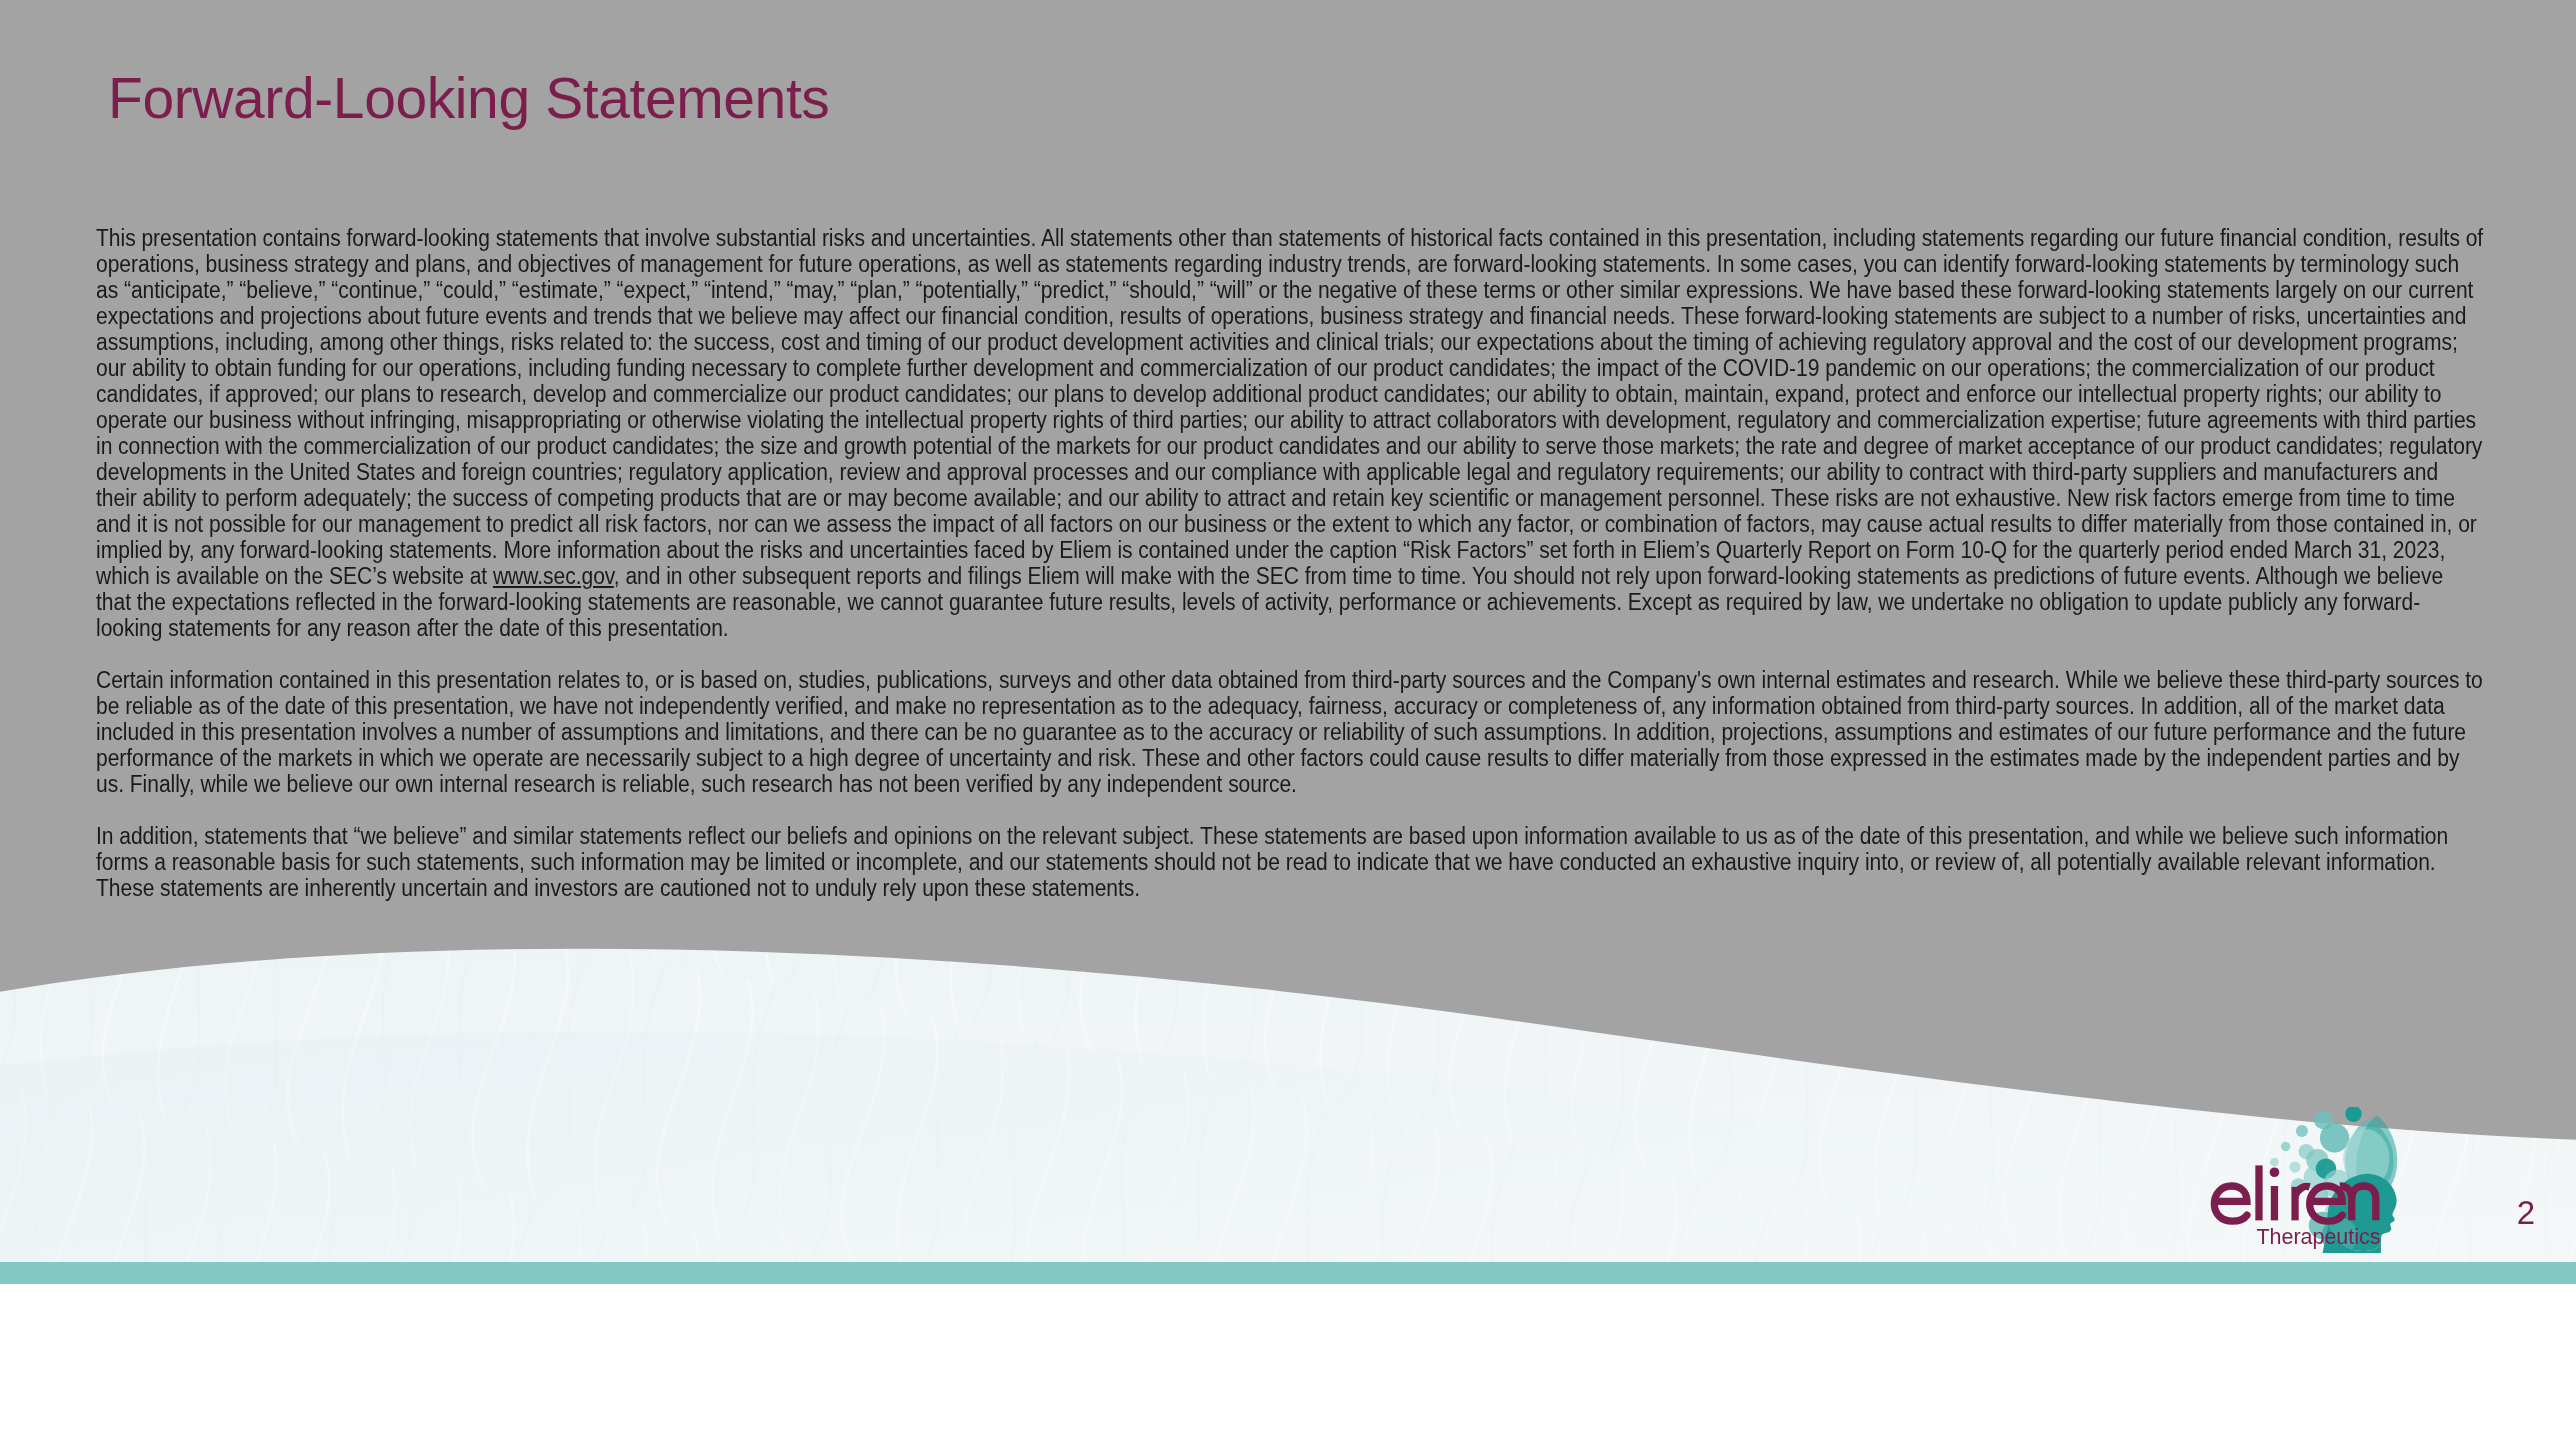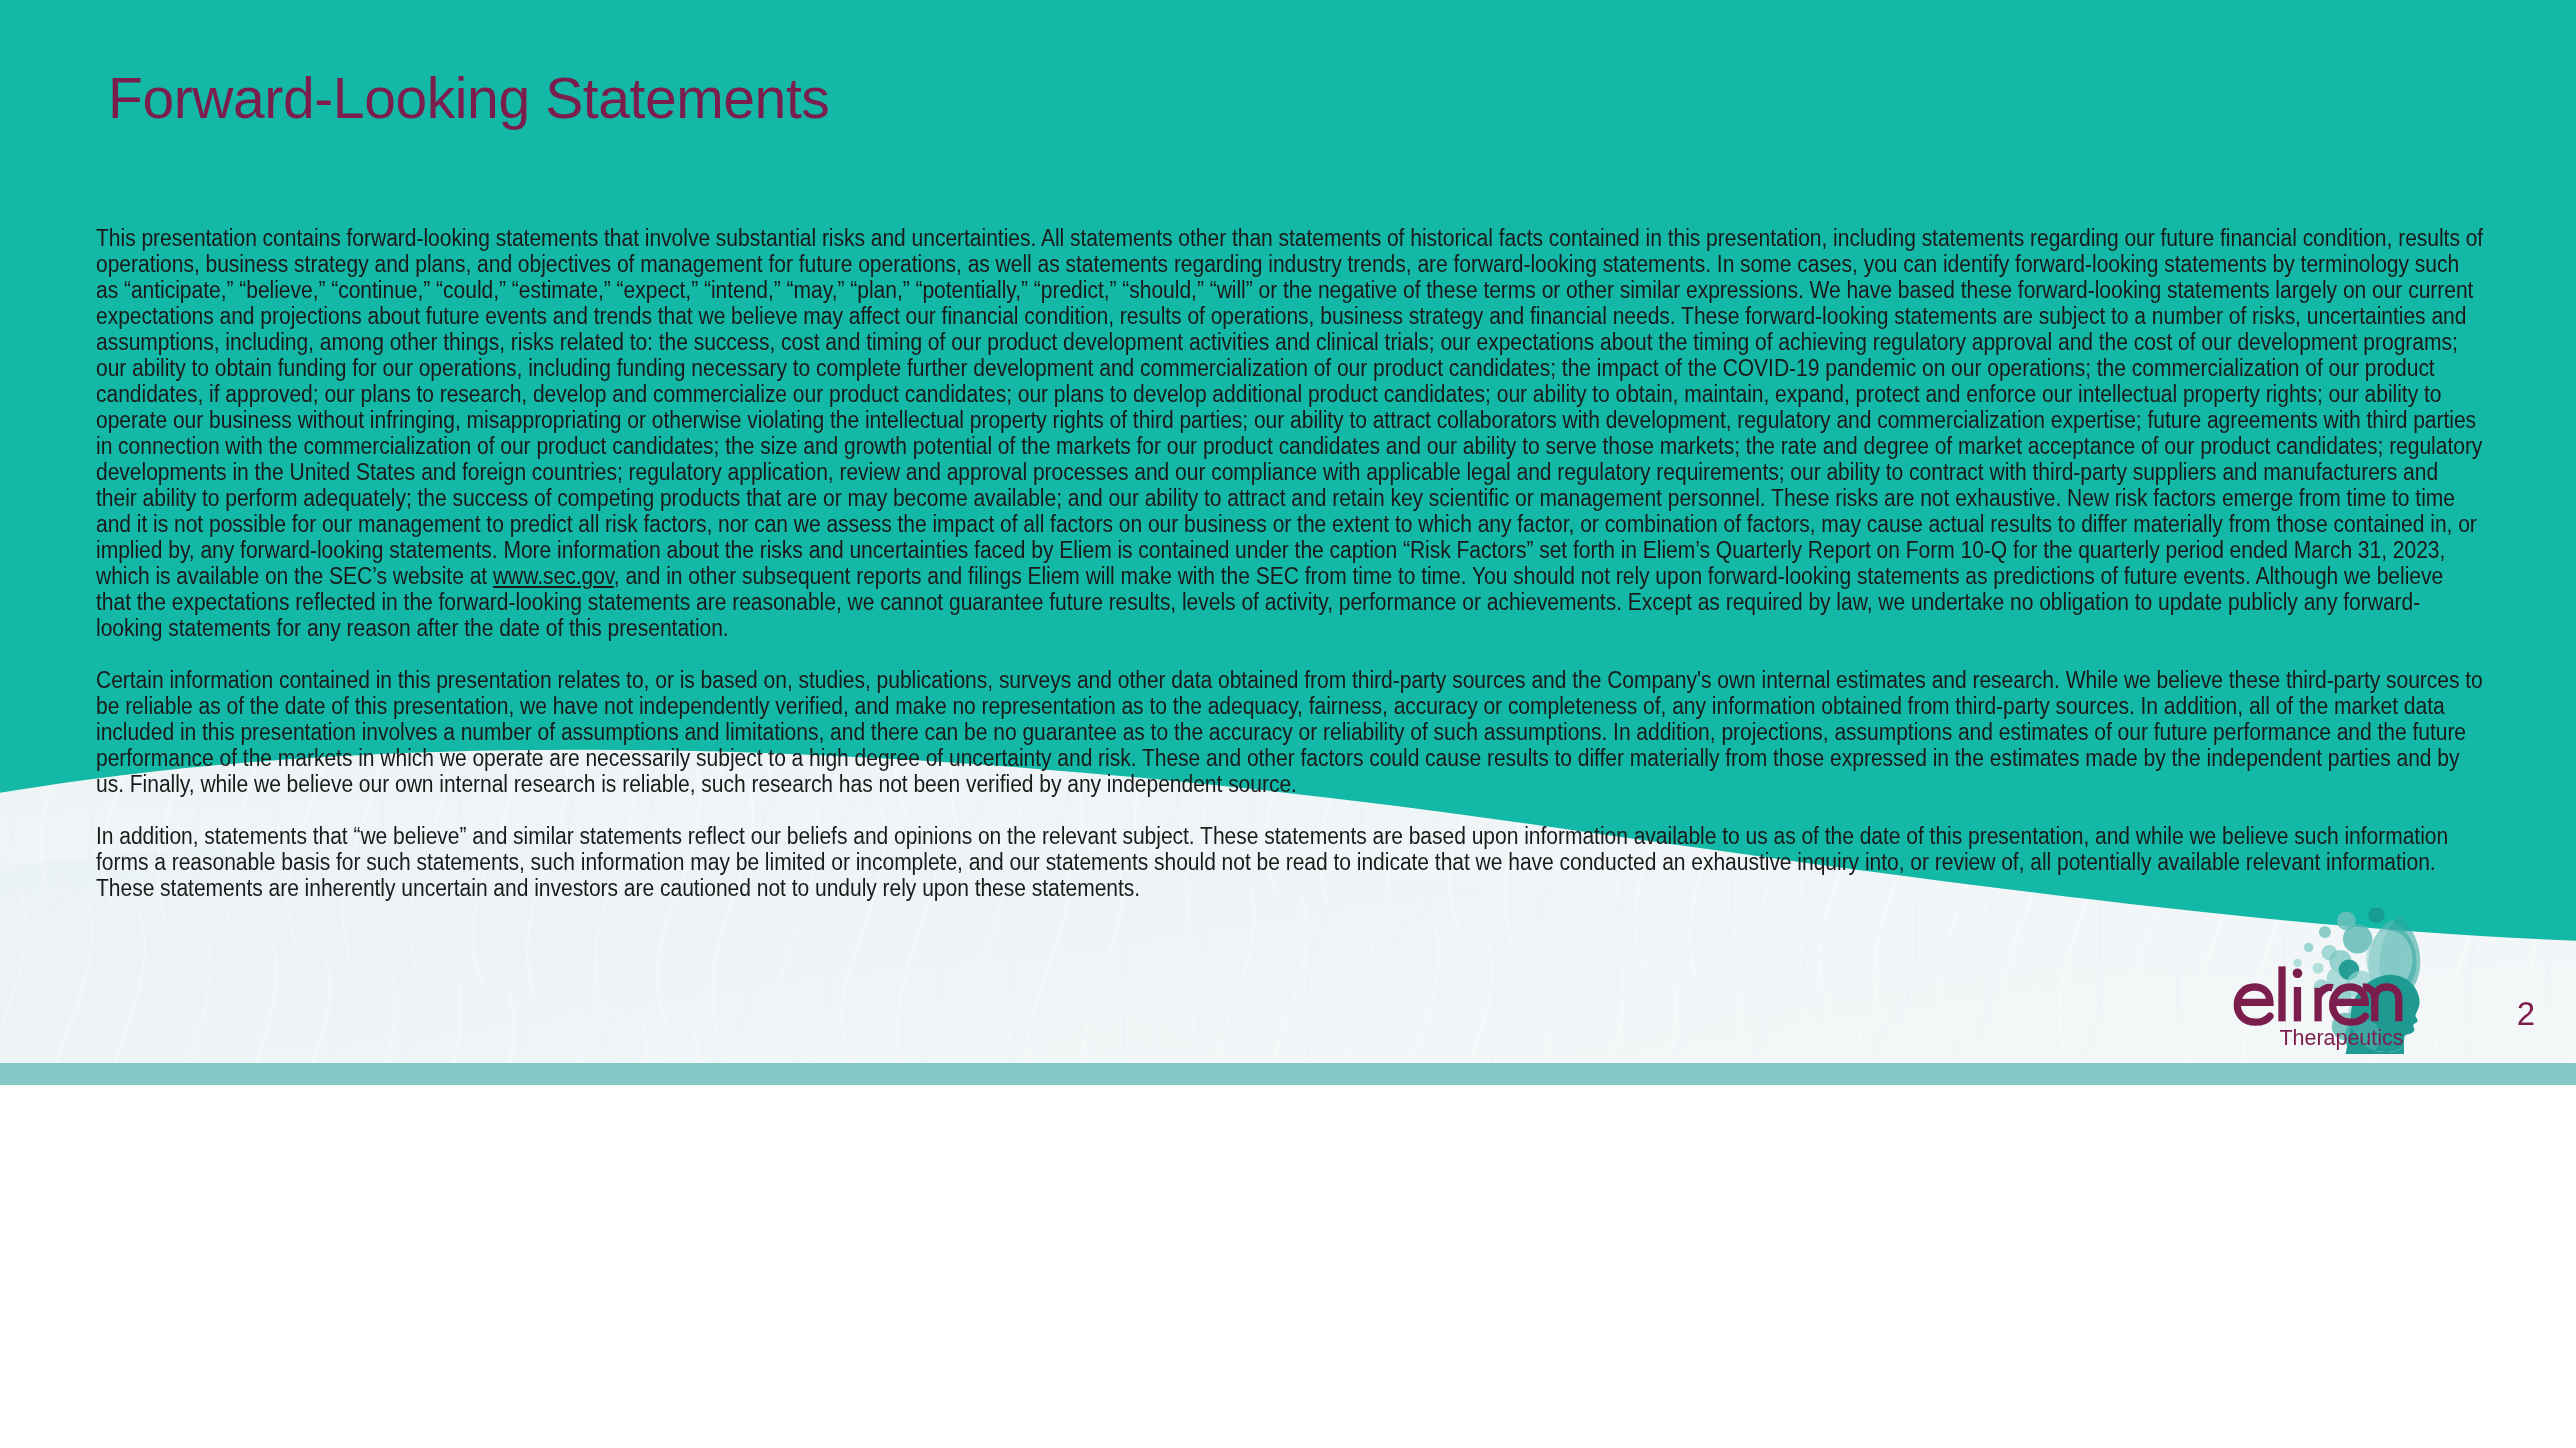--- a/index.html
+++ b/index.html
@@ -6,22 +6,22 @@
 
   html, body {
     width:2576px; height:1449px;
     background:#ffffff;
     font-family:"Liberation Sans", sans-serif;
     overflow:hidden;
   }
 
   #slide {
     position:relative;
-    width:2576px; height:1085px;
-    background:#14b8a6;
+    width:2576px; height:1284px;
+    background:#a3a3a3;
     overflow:hidden;
   }
 
   
   .wave-layer {
     position:absolute;
     left:0; bottom:0;
     width:2576px; height:464px;
     pointer-events:none;
   }
@@ -70,21 +70,21 @@
   .para a,
   .extlink {
     color:#1a1a1a;
     text-decoration:underline;
     text-underline-offset:1.7px;
   }
 
   
   .logo-wrap {
     position:absolute;
-    right:86px; bottom:31px;
+    right:109px; bottom:31px;
     width:258px; height:146px;
   }
   .logo-wrap svg { display:block; width:100%; height:100%; }
 
   
   .page-number {
     position:absolute;
     right:41px; bottom:55px;
     font-size:33px;
     color:#7c1e4d;

